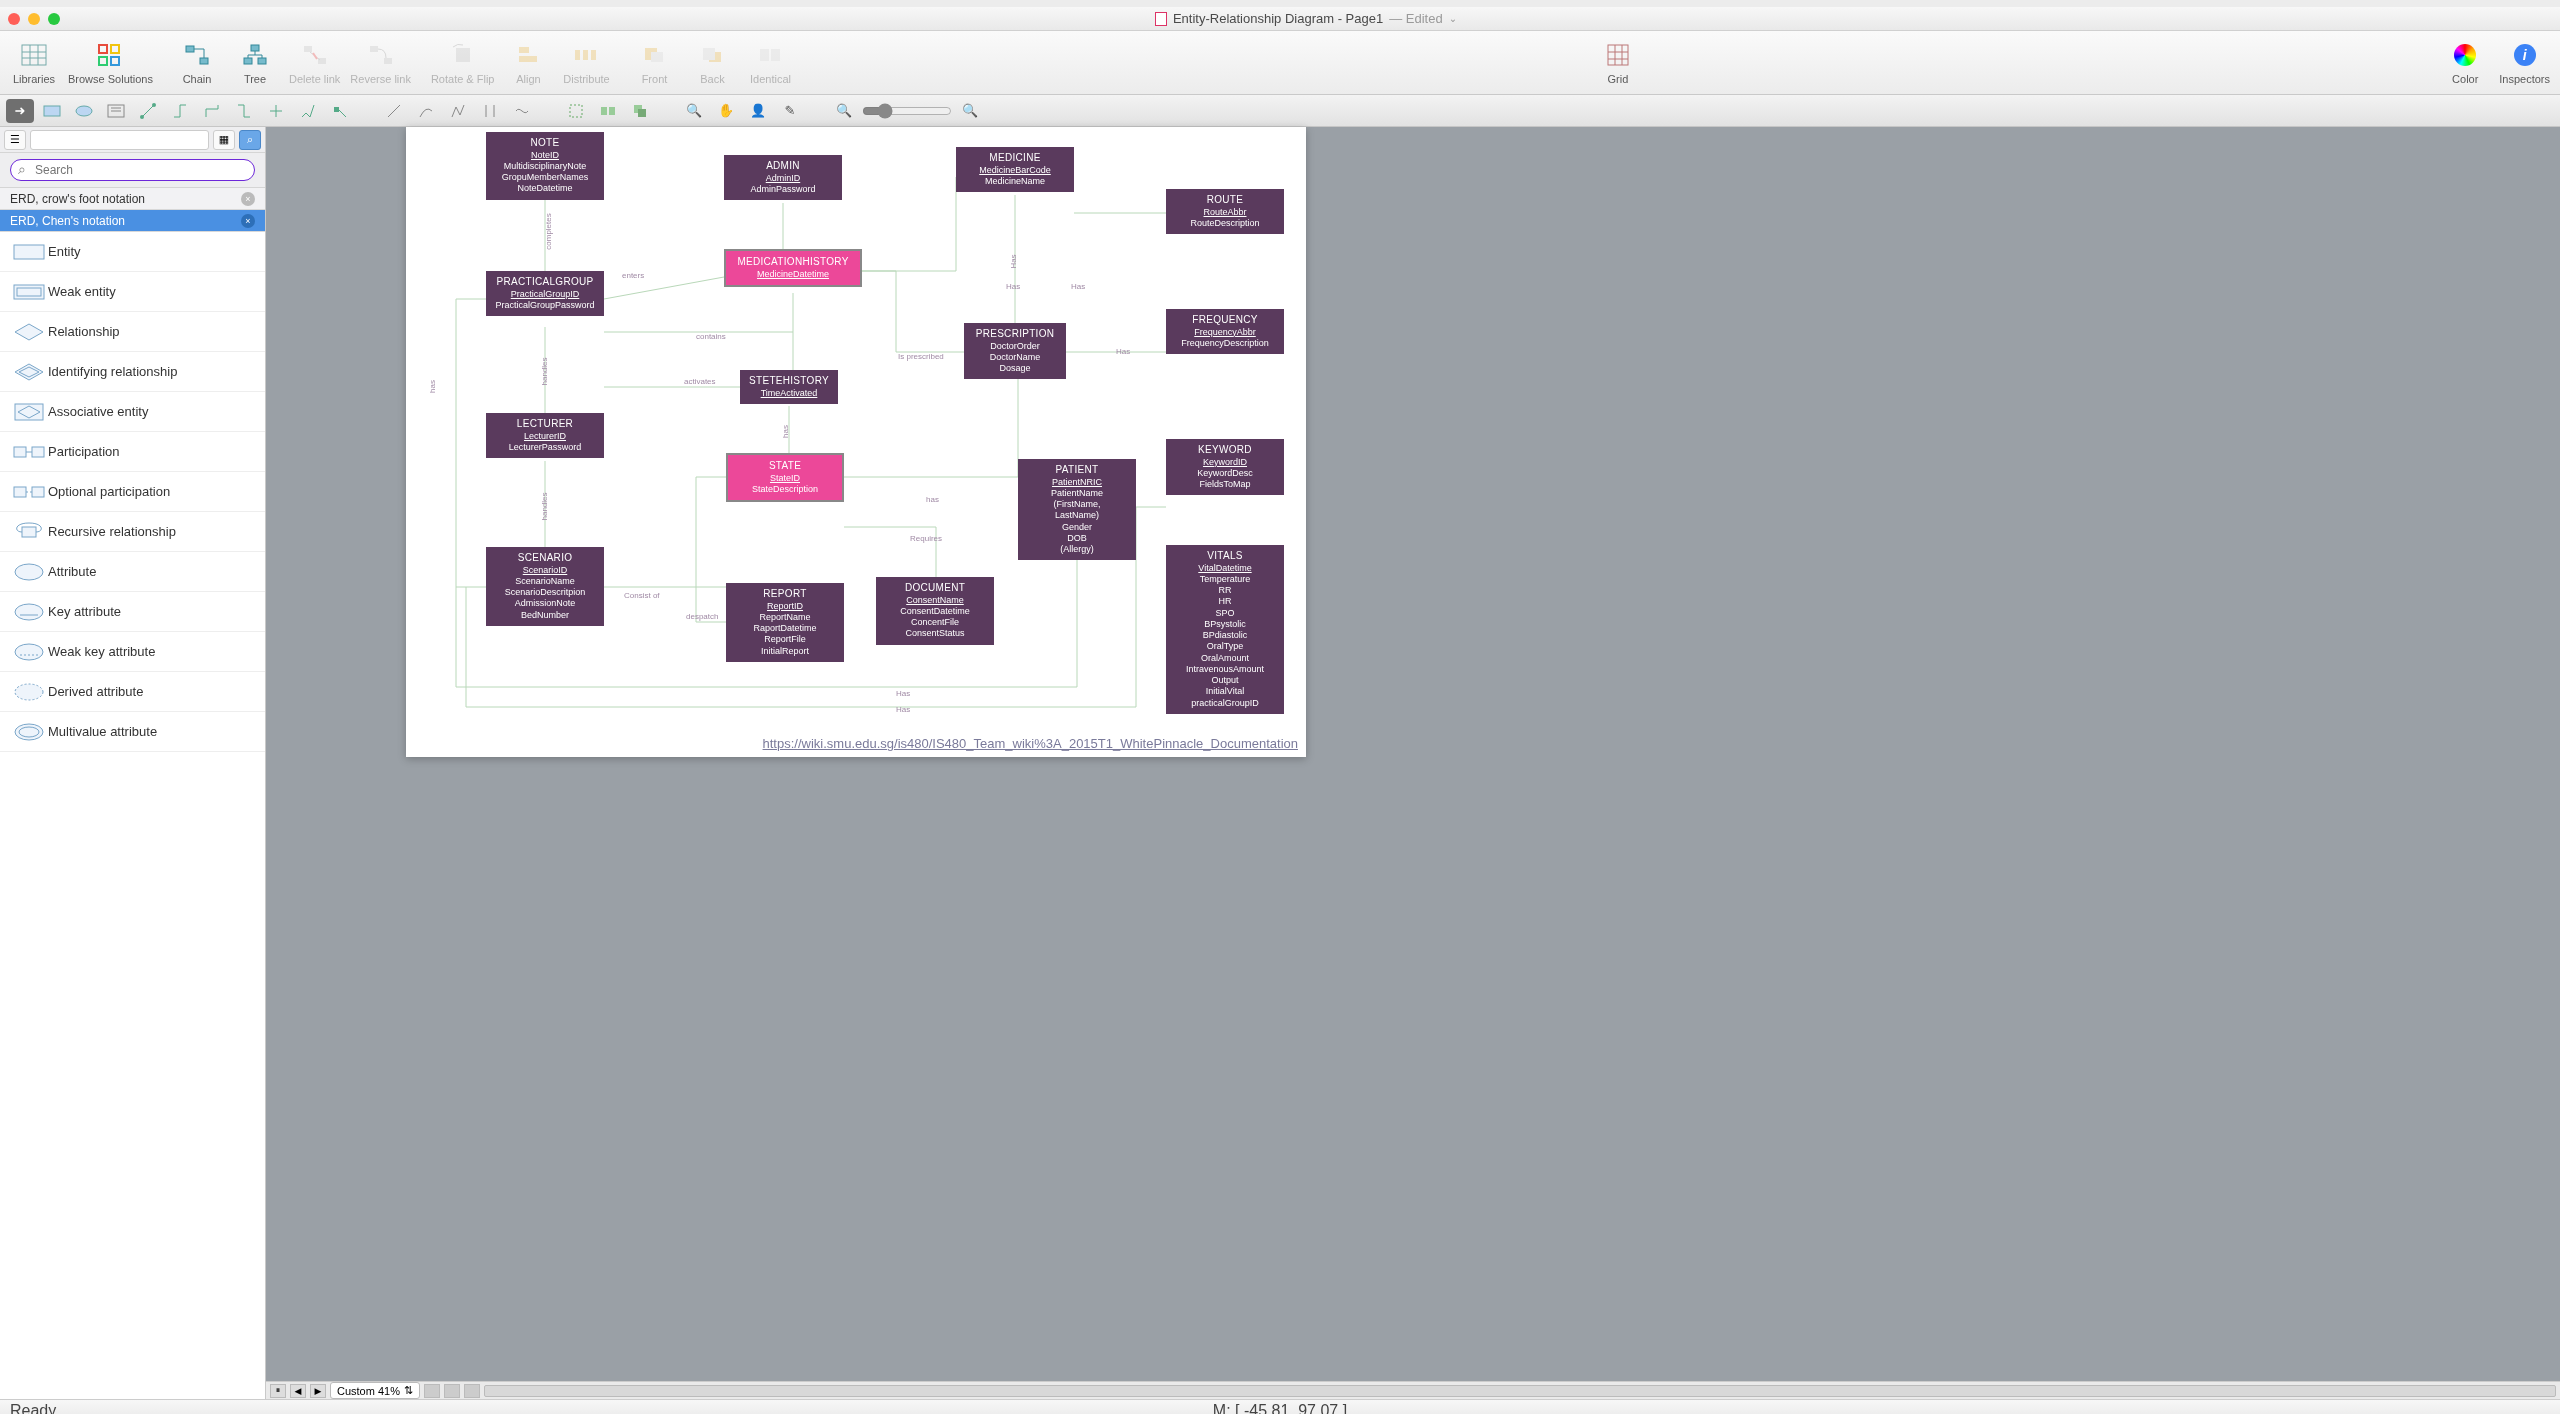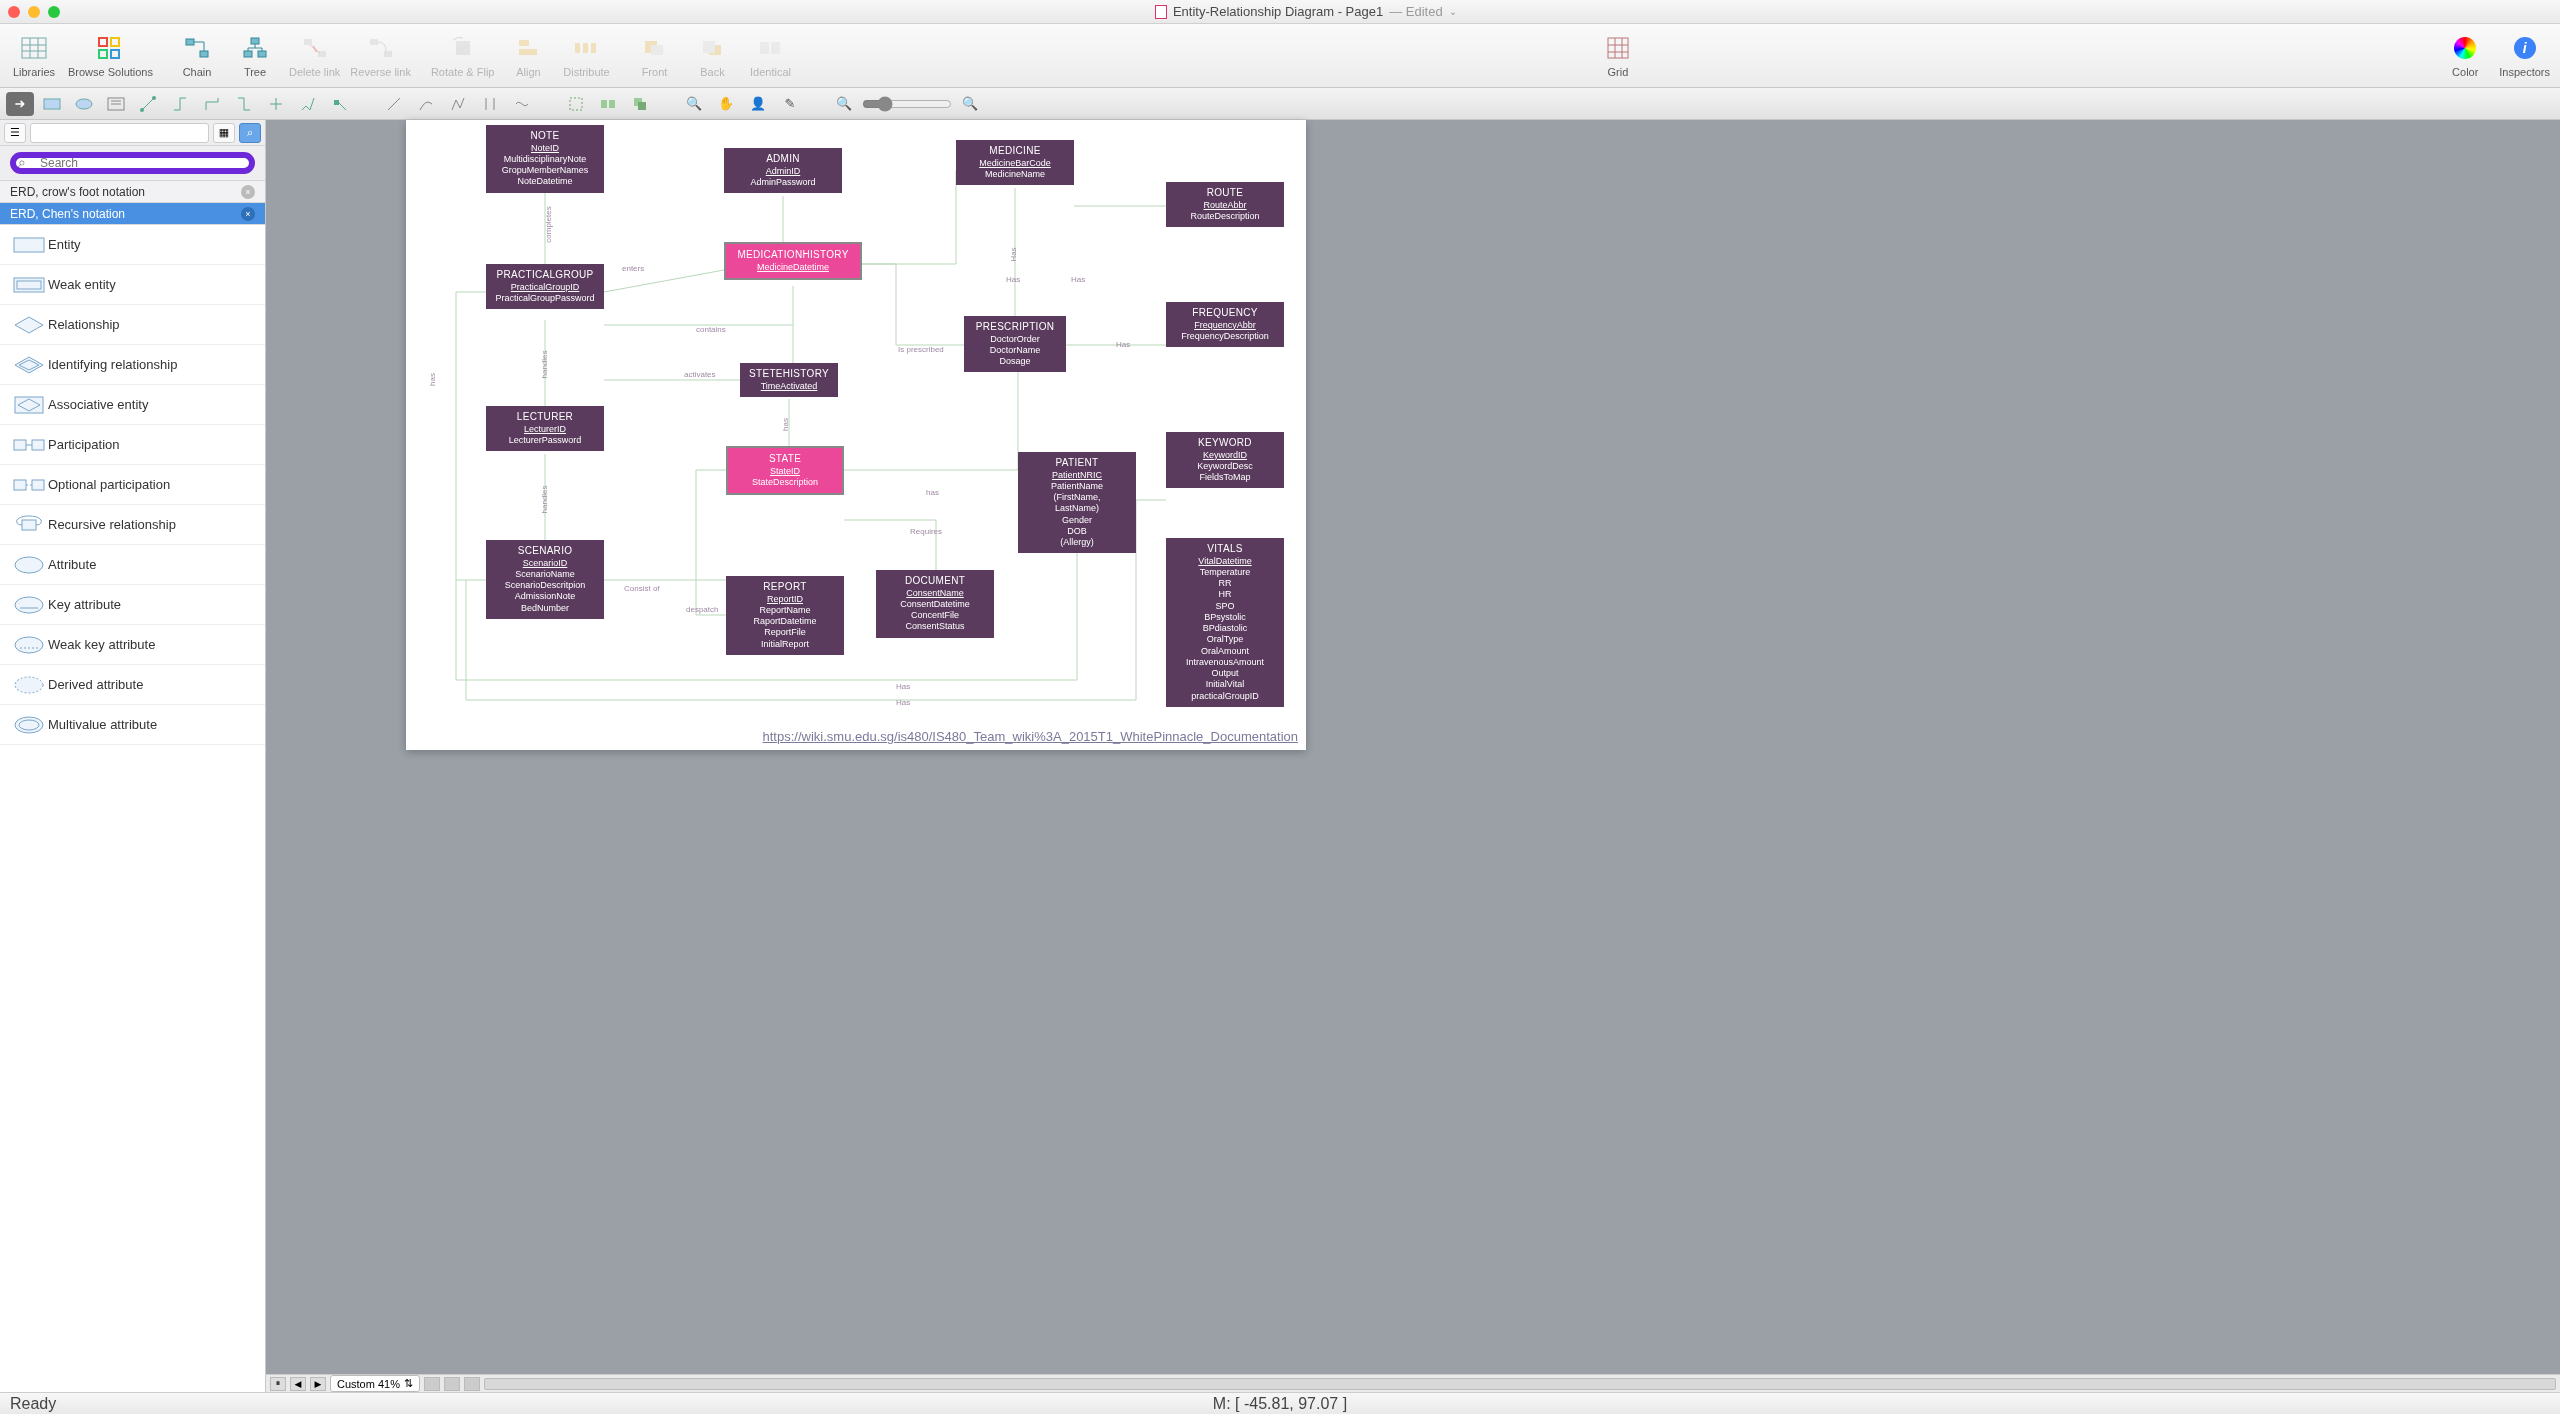--- a/index.html
+++ b/index.html
@@ -1,19 +1,19 @@
 <!DOCTYPE html>
 <html><head>
 <meta charset="utf-8">
 <style>
 * { box-sizing: border-box; margin: 0; padding: 0; font-family: -apple-system, BlinkMacSystemFont, "Helvetica Neue", Arial, sans-serif; }
 html, body { width: 100%; height: 100%; overflow: hidden; background: #ececec; }
 
 
-.titlebar { height: 24px; background: linear-gradient(#f7f7f7,#e9e9e9); display:flex; align-items:center; padding: 0 8px; border-bottom:1px solid #d0d0d0; }
+.titlebar { height: 24px; background: linear-gradient(#f7f7f7,#e9e9e9); display:flex; align-items:center; padding: 0 8px; border-bottom:1px solid #d0d0d0;margin-top:7px; }
 .traffic { display:flex; gap:8px; }
 .traffic span { width:12px; height:12px; border-radius:50%; display:inline-block; }
 .tl-close{background:#ff5f57;} .tl-min{background:#ffbd2e;} .tl-max{background:#28c940;}
 .titlebar-center{ flex:1; text-align:center; font-size:13px; color:#4a4a4a; display:flex; justify-content:center; align-items:center; gap:6px;}
 .doc-icon{ width:12px;height:14px;border:1px solid #d36; background:#fff; display:inline-block;}
 .edited{color:#9a9a9a;}
 .chev{color:#9a9a9a;font-size:10px;}
 
 
 .main-toolbar { height: 64px; background: linear-gradient(#fafafa,#ececec); display:flex; align-items:center; padding:0 10px; gap:0; border-bottom:1px solid #c9c9c9;}
@@ -34,21 +34,21 @@
 .zoom-slider{ width:90px; accent-color:#888;}
 
 
 .body { display:flex; height: calc(100% - 24px - 64px - 32px - 22px); }
 .sidebar { width:266px; background:#fff; border-right:1px solid #c9c9c9; display:flex; flex-direction:column;}
 .sb-top { height:26px; background:#eeeef0; border-bottom:1px solid #d5d5d5; display:flex; align-items:center; padding:0 4px; gap:4px;}
 .sb-top input{ flex:1; height:20px; border:1px solid #ccc; border-radius:3px; font-size:11px; padding:0 4px;}
 .sb-top .mini{ width:22px;height:20px;border:1px solid #ccc;border-radius:3px;display:flex;align-items:center;justify-content:center;font-size:11px;background:#fafafa;cursor:pointer;}
 .sb-top .mini.active{ background:#6aa7e8; color:#fff; border-color:#4a87c8;}
 .sb-search{ padding:6px 10px; background:#eeeef0; border-bottom:1px solid #d5d5d5;}
-.sb-search input{ width:100%; height:22px; border:6px solid #6d28d9; border-radius:11px; padding:0 24px; font-size:12px; background:#fff;}
+.sb-search input{ width:100%; height:22px; border:1px solid #6d28d9; border-radius:11px; padding:0 24px; font-size:12px; background:#fff;}
 .sb-search-wrap{position:relative;}
 .sb-search-wrap::before{content:"⌕"; position:absolute; left:8px; top:2px; color:#888; font-size:14px;}
 
 .sb-cat { height:22px; background:#f2f2f4; border-bottom:1px solid #d8d8d8; display:flex; align-items:center; padding:0 10px; font-size:12px; color:#333; justify-content:space-between; cursor:pointer;}
 .sb-cat.active{ background:#4a90e2; color:#fff; }
 .sb-cat .close{ width:14px;height:14px;border-radius:50%;background:#bbb;color:#fff;display:flex;align-items:center;justify-content:center;font-size:9px;}
 .sb-cat.active .close{ background:#2d6fb8;}
 
 .sb-list{ flex:1; overflow-y:auto;}
 .sb-item{ height:40px; display:flex; align-items:center; gap:2px; padding:0 12px; border-bottom:1px solid #eee; font-size:13px; color:#333; cursor:pointer;}

